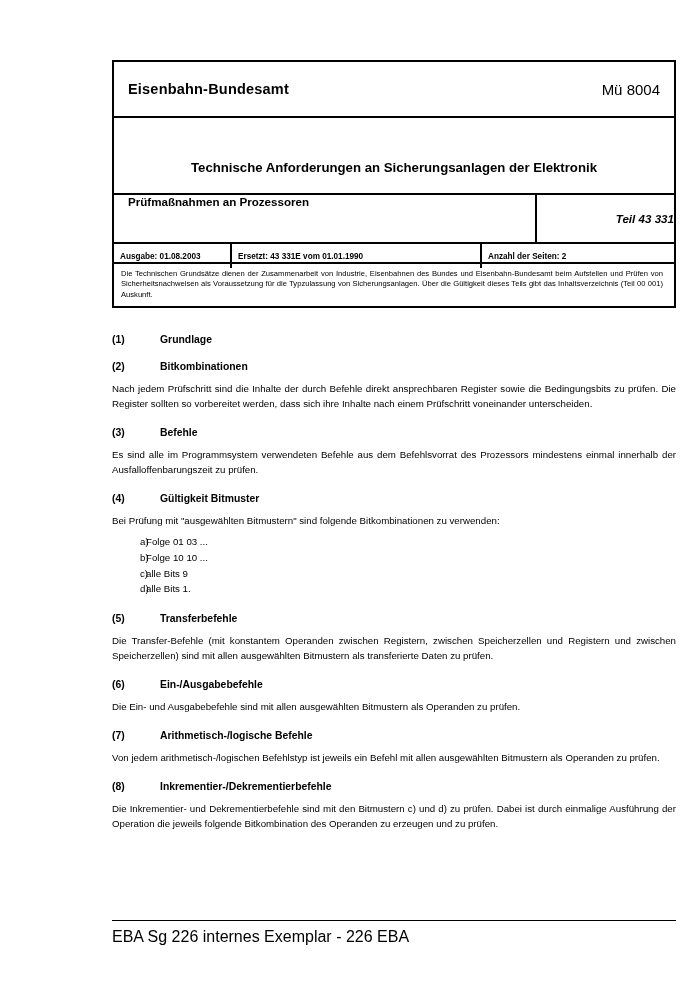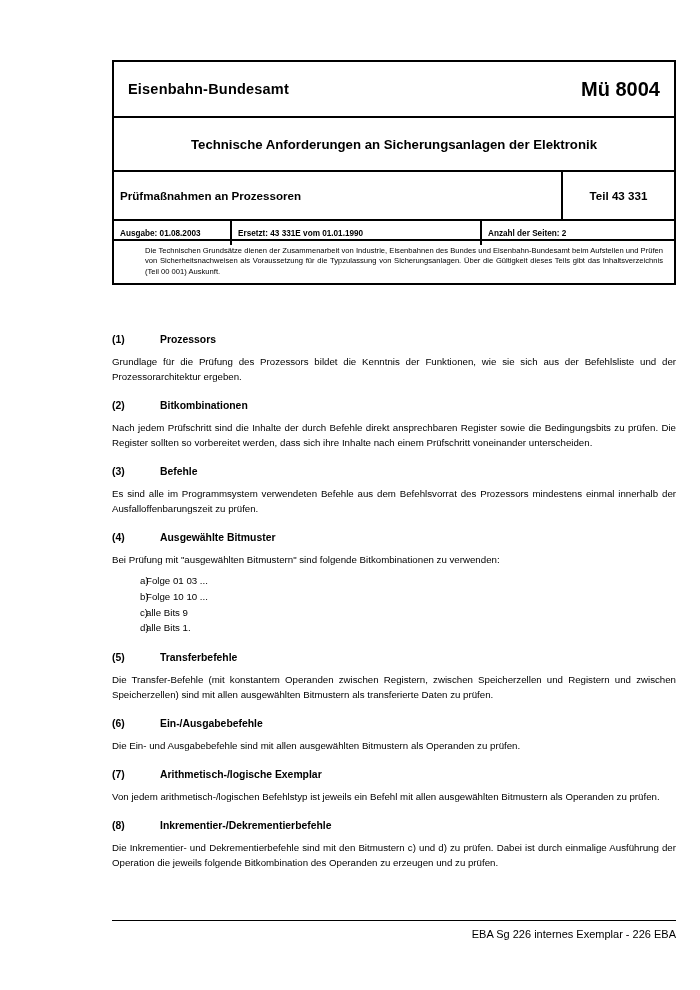--- a/index.html
+++ b/index.html
@@ -46,55 +46,56 @@
     align-items: center;
     padding: 0 14px;
     justify-content: space-between;
   }
   .hdr-title-left {
     font-size: 14.5px;
     font-weight: bold;
     letter-spacing: 0.2px;
   }
   .hdr-title-right {
-    font-size: 20px;
-    font-weight: bold;
+    font-size: 15px;
+    font-weight: normal;
   }
   .hdr-row2 {
     height: 52px;
     align-items: center;
     justify-content: center;
     padding: 0 14px;
+    margin-top: 23px;
   }
   .hdr-row2 .t {
     font-size: 13.2px;
     font-weight: bold;
     text-align: center;
   }
   .hdr-row3 {
     height: 47px;
   }
   .hdr-row3 .left {
     flex: 1;
     display: flex;
-    align-items: center;
-    padding: 0 6px;
+    padding: 0 14px;
     border-right: 2px solid #000;
     box-sizing: border-box;
   }
   .hdr-row3 .left .t {
     font-size: 11.6px;
     font-weight: bold;
   }
   .hdr-row3 .right {
-    width: 111px;
+    width: 137px;
     display: flex;
     align-items: center;
-    justify-content: center;
-    box-sizing: border-box;
+    justify-content: flex-end;
+    box-sizing: border-box;
+    font-style: italic;
   }
   .hdr-row3 .right .t {
     font-size: 11.6px;
     font-weight: bold;
   }
   .hdr-row4 {
     height: 18px;
     font-size: 8.2px;
     font-weight: bold;
   }
@@ -108,21 +109,20 @@
   }
   .hdr-row4 .cell.c1 { width: 118px; }
   .hdr-row4 .cell.c2 { width: 250px; }
   .hdr-row4 .cell.c3 { flex: 1; border-right: none; }
   .hdr-note {
     padding: 5px 11px 6px 7px;
     font-size: 7.6px;
     line-height: 1.38;
     text-align: justify;
     font-weight: normal;
-    margin-left: 24px;
   }
 
   
   .content {
     position: absolute;
     left: 96px;
     top: 318px;
     width: 564px;
   }
   .sec {
@@ -169,22 +169,22 @@
     top: 920px;
     width: 564px;
     height: 1px;
     background: #000;
   }
   .footer-text {
     position: absolute;
     left: 96px;
     top: 928px;
     width: 564px;
-    text-align: right;
-    font-size: 11px;
+    text-align: left;
+    font-size: 16px;
   }
 </style>
 </head>
 <body>
 
 <div class="page">
 
   <div class="header-box">
 
     <div class="hdr-row hdr-row1">
@@ -212,23 +212,22 @@
     </div>
 
     <div class="hdr-note">Die Technischen Grundsätze dienen der Zusammenarbeit von Industrie, Eisenbahnen des Bundes und Eisenbahn-Bundesamt beim Aufstellen und Prüfen von Sicherheitsnachweisen als Voraussetzung für die Typzulassung von Sicherungsanlagen. Über die Gültigkeit dieses Teils gibt das Inhaltsverzeichnis (Teil 00 001) Auskunft.</div>
   </div>
 
   <div class="content">
 
     <div class="sec">
       <div class="sec-head">
         <span class="sec-num">(1)</span>
-        <span class="sec-title">Prozessors</span>
-      </div>
-      <p class="para">Grundlage für die Prüfung des Prozessors bildet die Kenntnis der Funktionen, wie sie sich aus der Befehlsliste und der Prozessorarchitektur ergeben.</p>
+        <span class="sec-title">Grundlage</span>
+      </div>
     </div>
 
     <div class="sec">
       <div class="sec-head">
         <span class="sec-num">(2)</span>
         <span class="sec-title">Bitkombinationen</span>
       </div>
       <p class="para">Nach jedem Prüfschritt sind die Inhalte der durch Befehle direkt ansprechbaren Register sowie die Bedingungsbits zu prüfen. Die Register sollten so vorbereitet werden, dass sich ihre Inhalte nach einem Prüfschritt voneinander unterscheiden.</p>
     </div>
 
@@ -236,21 +235,21 @@
       <div class="sec-head">
         <span class="sec-num">(3)</span>
         <span class="sec-title">Befehle</span>
       </div>
       <p class="para">Es sind alle im Programmsystem verwendeten Befehle aus dem Befehlsvorrat des Prozessors mindestens einmal innerhalb der Ausfalloffenbarungszeit zu prüfen.</p>
     </div>
 
     <div class="sec">
       <div class="sec-head">
         <span class="sec-num">(4)</span>
-        <span class="sec-title">Ausgewählte Bitmuster</span>
+        <span class="sec-title">Gültigkeit Bitmuster</span>
       </div>
       <p class="para">Bei Prüfung mit "ausgewählten Bitmustern" sind folgende Bitkombinationen zu verwenden:</p>
       <div class="list">
         <div class="list-item">
           <span class="list-marker">a)</span>
           <span>Folge 01 03 ...</span>
         </div>
         <div class="list-item">
           <span class="list-marker">b)</span>
           <span>Folge 10 10 ...</span>
@@ -278,21 +277,21 @@
       <div class="sec-head">
         <span class="sec-num">(6)</span>
         <span class="sec-title">Ein-/Ausgabebefehle</span>
       </div>
       <p class="para">Die Ein- und Ausgabebefehle sind mit allen ausgewählten Bitmustern als Operanden zu prüfen.</p>
     </div>
 
     <div class="sec">
       <div class="sec-head">
         <span class="sec-num">(7)</span>
-        <span class="sec-title">Arithmetisch-/logische Exemplar</span>
+        <span class="sec-title">Arithmetisch-/logische Befehle</span>
       </div>
       <p class="para">Von jedem arithmetisch-/logischen Befehlstyp ist jeweils ein Befehl mit allen ausgewählten Bitmustern als Operanden zu prüfen.</p>
     </div>
 
     <div class="sec">
       <div class="sec-head">
         <span class="sec-num">(8)</span>
         <span class="sec-title">Inkrementier-/Dekrementierbefehle</span>
       </div>
       <p class="para">Die Inkrementier- und Dekrementierbefehle sind mit den Bitmustern c) und d) zu prüfen. Dabei ist durch einmalige Ausführung der Operation die jeweils folgende Bitkombination des Operanden zu erzeugen und zu prüfen.</p>

